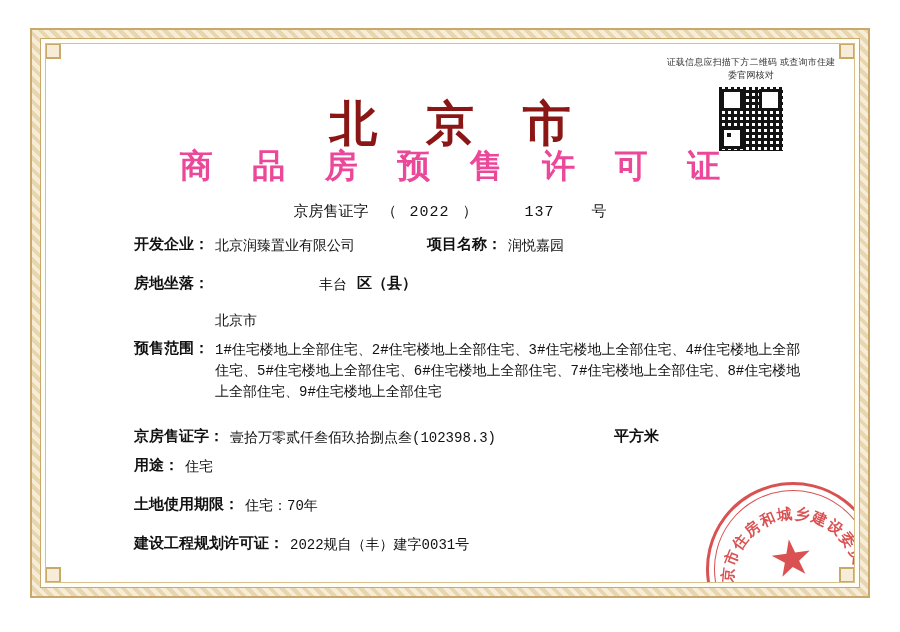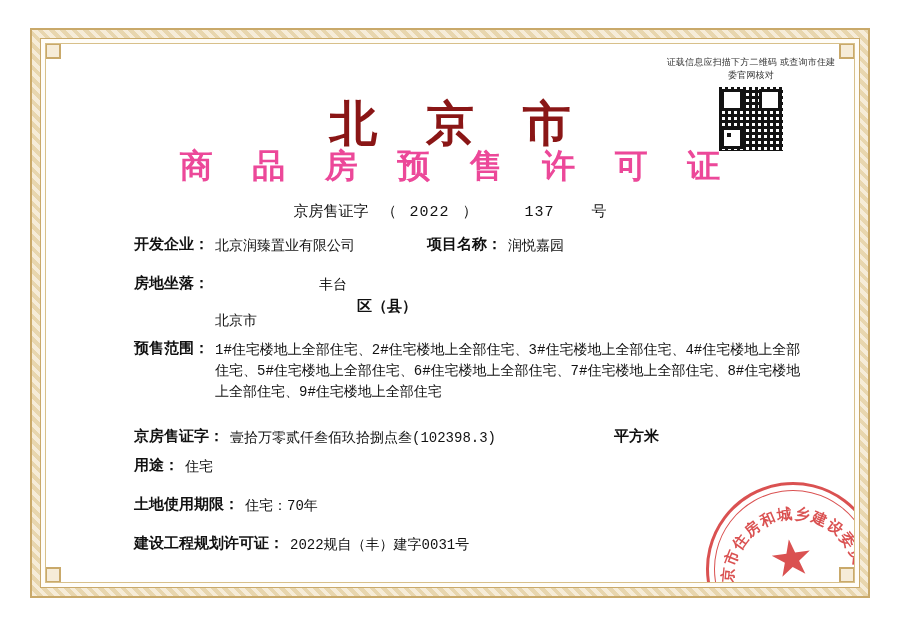--- a/index.html
+++ b/index.html
@@ -354,21 +354,21 @@
             <span class="val">润悦嘉园</span>
           </div>
 
           <div class="spacer-md"></div>
 
           <div class="row">
             <span class="lbl">房地坐落：</span>
             <span class="val addr-city">北京市</span>
             <span class="addr-gap1"></span>
             <span class="val">丰台</span>
-            <span class="addr-qu" style="padding-left:10px;margin-top:23px;">区（县）</span>
+            <span class="addr-qu" style="padding-left:10px;">区（县）</span>
           </div>
 
           <div class="row">
             <span class="lbl">预售范围：</span>
             <span class="val wrap">1#住宅楼地上全部住宅、2#住宅楼地上全部住宅、3#住宅楼地上全部住宅、4#住宅楼地上全部住宅、5#住宅楼地上全部住宅、6#住宅楼地上全部住宅、7#住宅楼地上全部住宅、8#住宅楼地上全部住宅、9#住宅楼地上全部住宅</span>
           </div>
 
           <div class="spacer-lg"></div>
 
           <div class="row">

